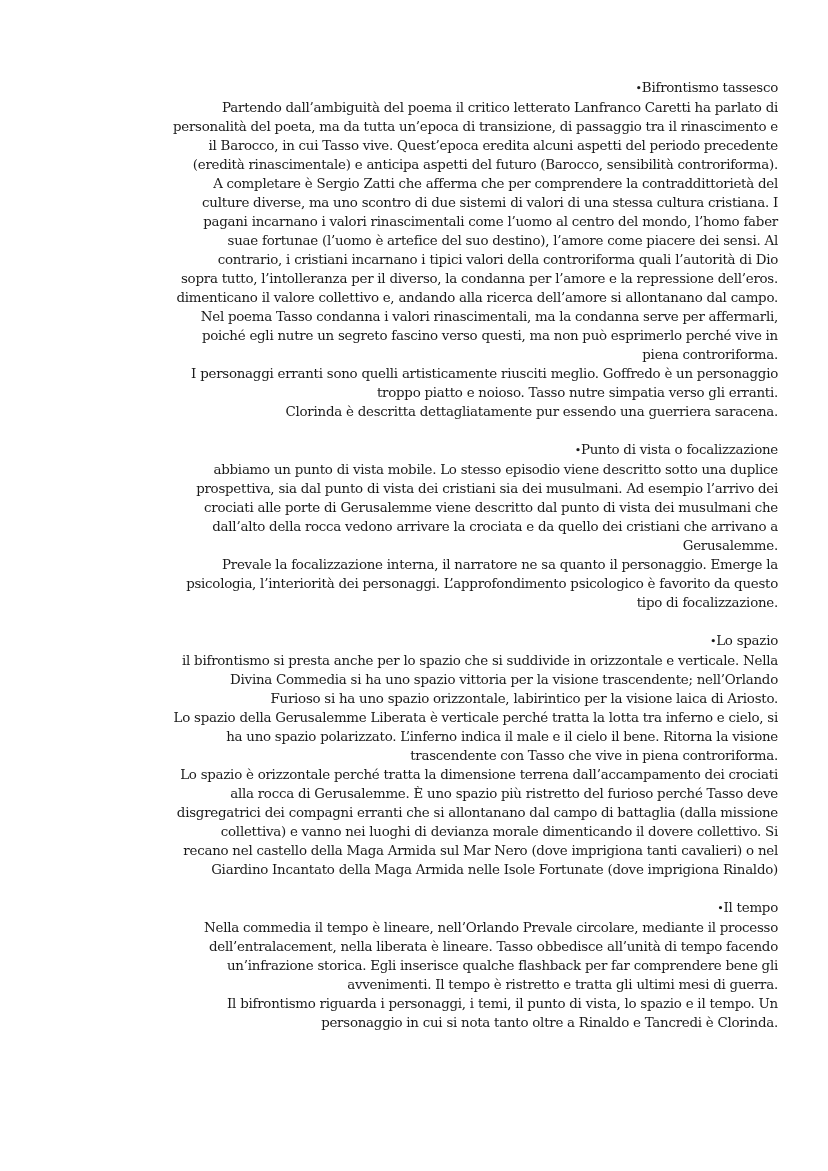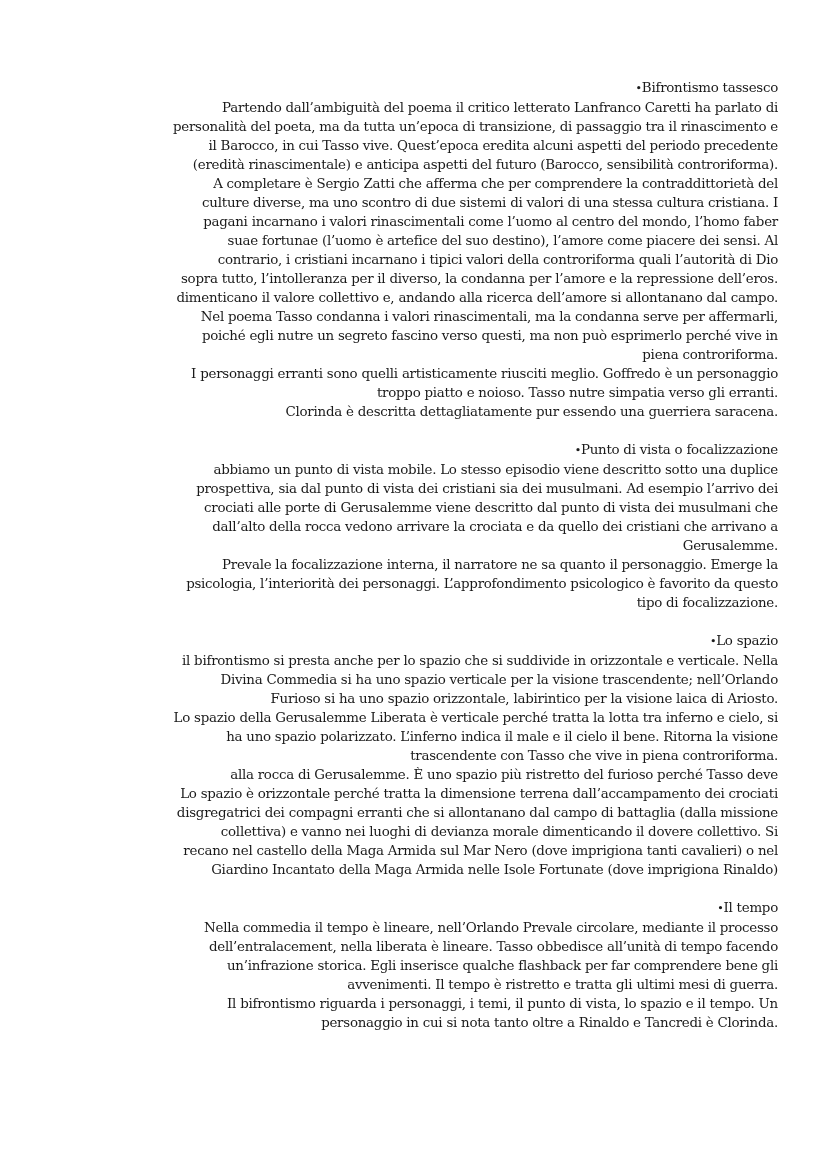--- a/index.html
+++ b/index.html
@@ -52,27 +52,27 @@
     <span class="line">dall’alto della rocca vedono arrivare la crociata e da quello dei cristiani che arrivano a</span>
     <span class="line">Gerusalemme.</span>
     <span class="line">Prevale la focalizzazione interna, il narratore ne sa quanto il personaggio. Emerge la</span>
     <span class="line">psicologia, l’interiorità dei personaggi. L’approfondimento psicologico è favorito da questo</span>
     <span class="line">tipo di focalizzazione.</span>
   </div>
 
   <div class="section">
     <div class="line heading"><span class="bullet">•</span><span>Lo spazio</span></div>
     <span class="line">il bifrontismo si presta anche per lo spazio che si suddivide in orizzontale e verticale. Nella</span>
-    <span class="line">Divina Commedia si ha uno spazio verticale per la visione trascendente; nell’Orlando</span>
+    <span class="line">Divina Commedia si ha uno spazio vittoria per la visione trascendente; nell’Orlando</span>
     <span class="line">Furioso si ha uno spazio orizzontale, labirintico per la visione laica di Ariosto.</span>
     <span class="line">Lo spazio della Gerusalemme Liberata è verticale perché tratta la lotta tra inferno e cielo, si</span>
     <span class="line">ha uno spazio polarizzato. L’inferno indica il male e il cielo il bene. Ritorna la visione</span>
     <span class="line">trascendente con Tasso che vive in piena controriforma.</span>
+    <span class="line">Lo spazio è orizzontale perché tratta la dimensione terrena dall’accampamento dei crociati</span>
     <span class="line">alla rocca di Gerusalemme. È uno spazio più ristretto del furioso perché Tasso deve</span>
-    <span class="line">Lo spazio è orizzontale perché tratta la dimensione terrena dall’accampamento dei crociati</span>
     <span class="line">disgregatrici dei compagni erranti che si allontanano dal campo di battaglia (dalla missione</span>
     <span class="line">collettiva) e vanno nei luoghi di devianza morale dimenticando il dovere collettivo. Si</span>
     <span class="line">recano nel castello della Maga Armida sul Mar Nero (dove imprigiona tanti cavalieri) o nel</span>
     <span class="line">Giardino Incantato della Maga Armida nelle Isole Fortunate (dove imprigiona Rinaldo)</span>
   </div>
 
   <div class="section">
     <div class="line heading"><span class="bullet">•</span><span>Il tempo</span></div>
     <span class="line">Nella commedia il tempo è lineare, nell’Orlando Prevale circolare, mediante il processo</span>
     <span class="line">dell’entralacement, nella liberata è lineare. Tasso obbedisce all’unità di tempo facendo</span>

